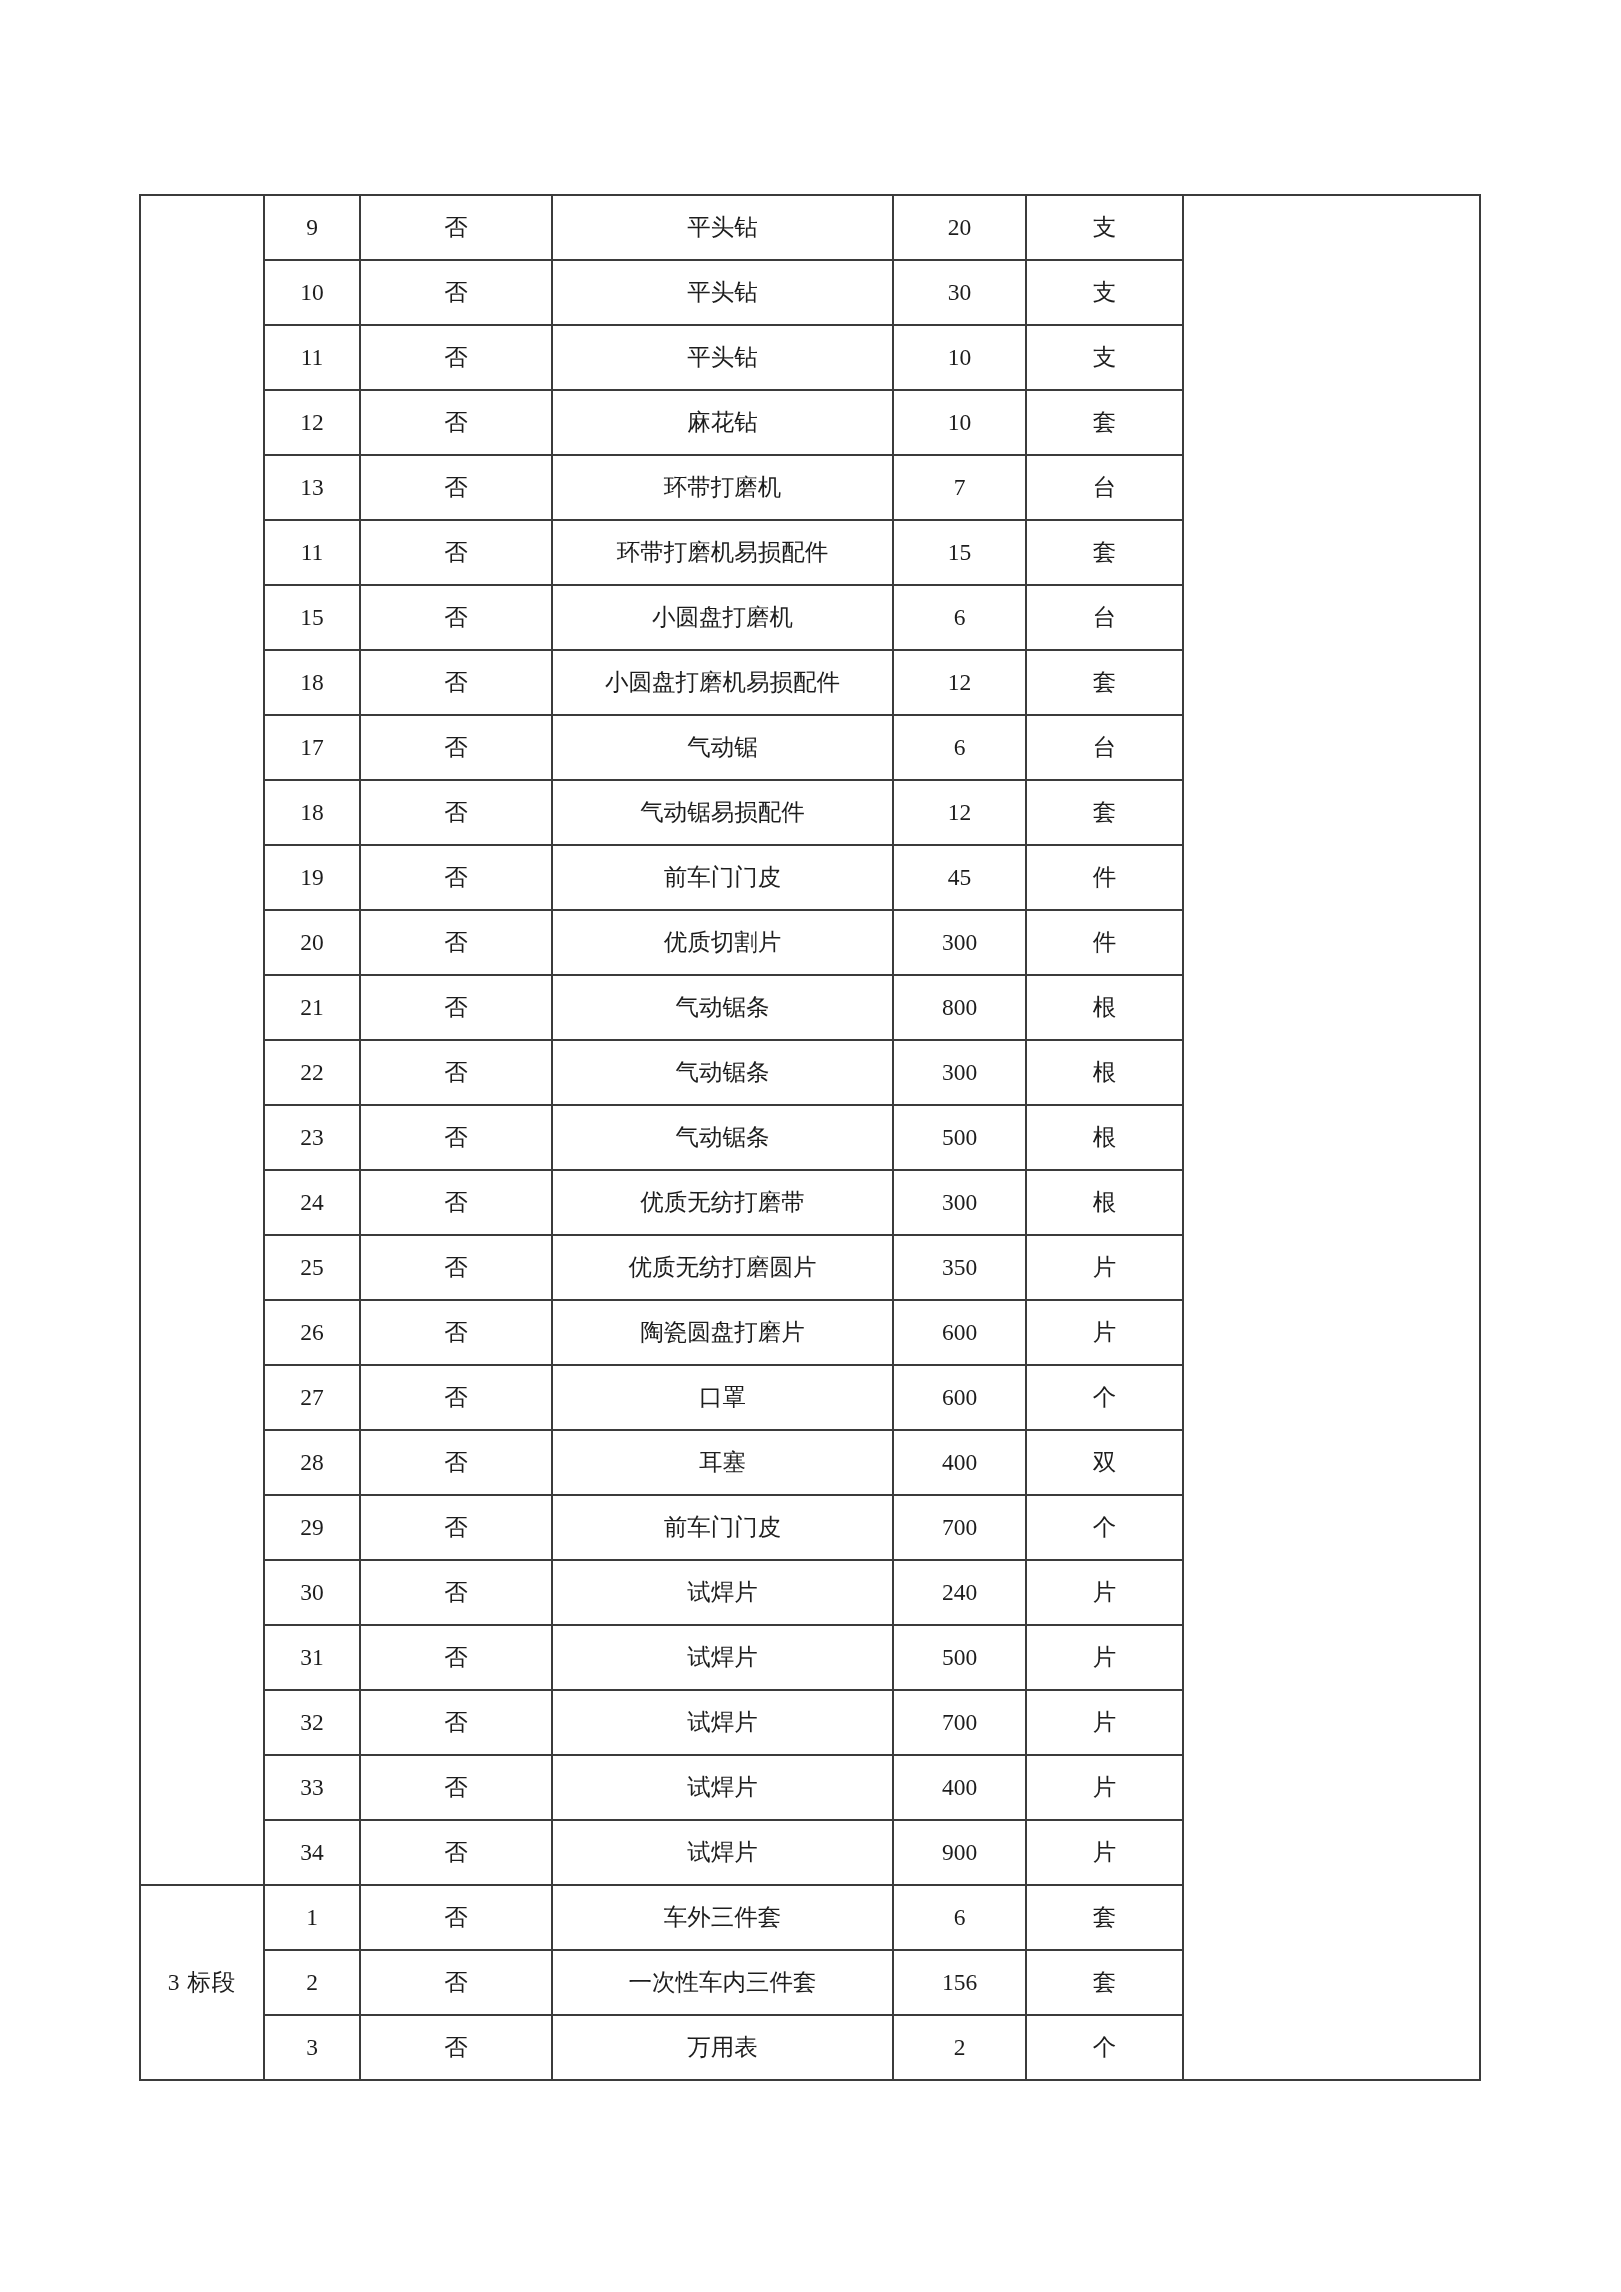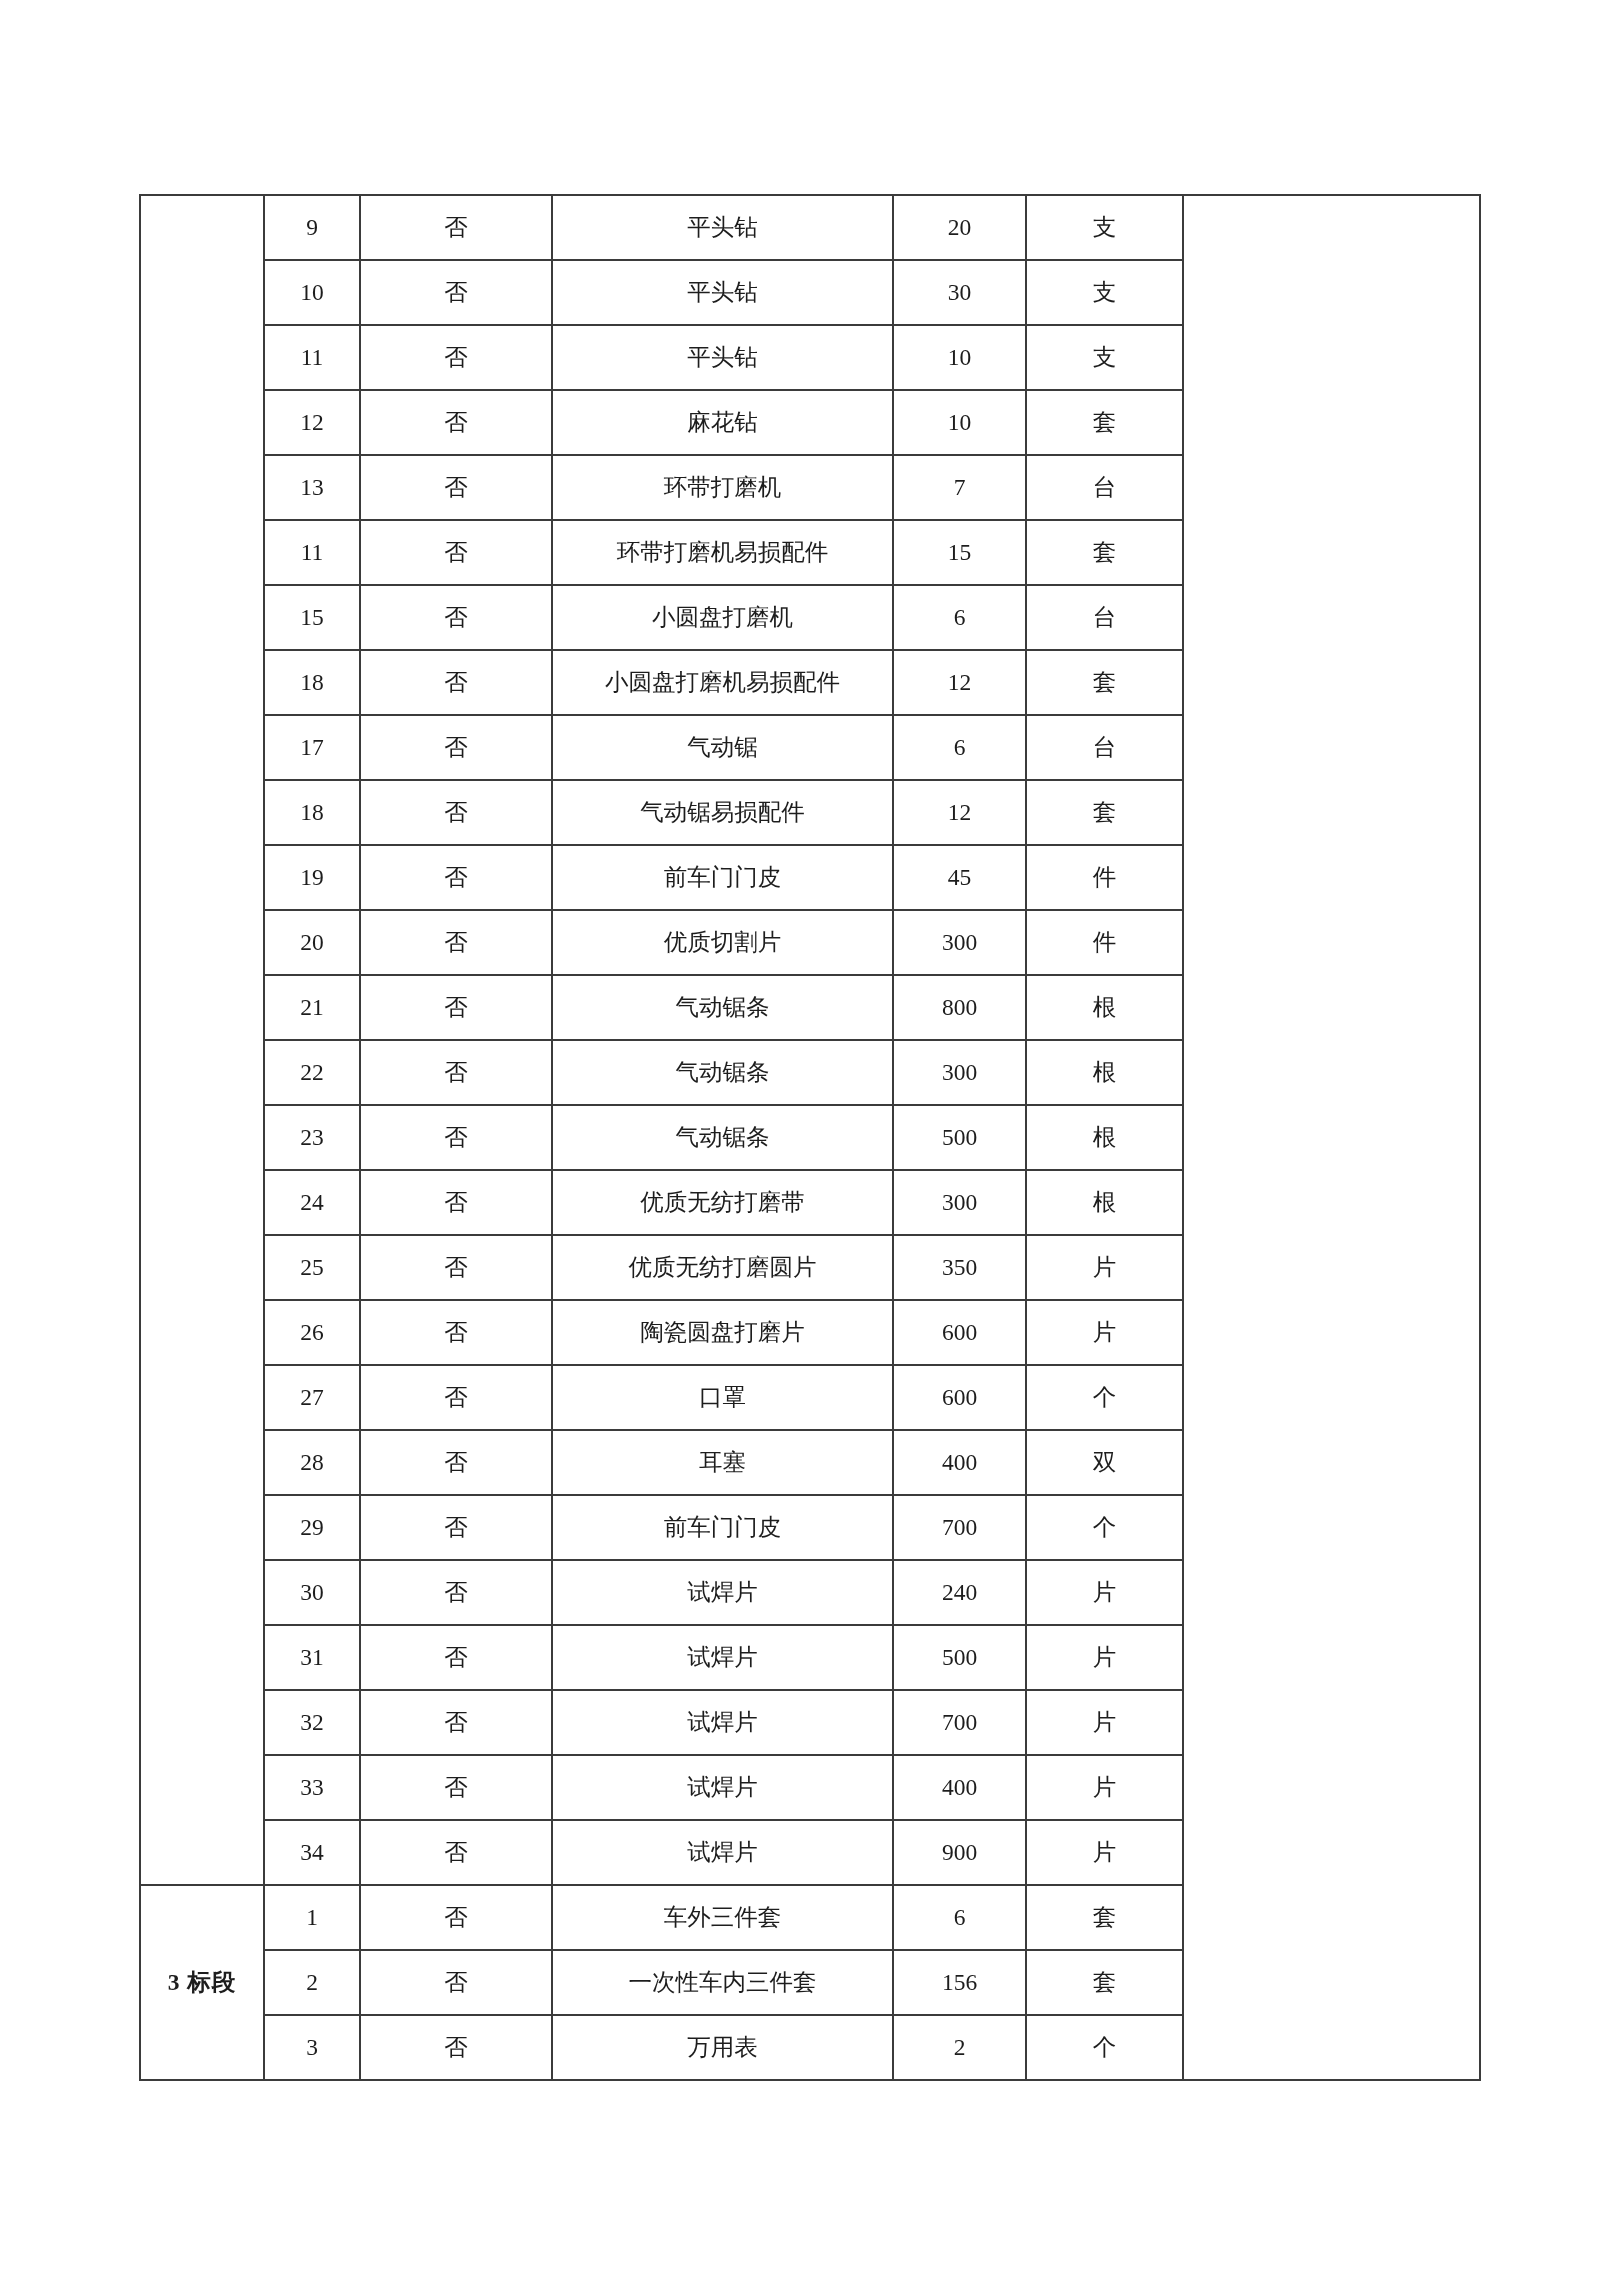--- a/index.html
+++ b/index.html
@@ -33,21 +33,21 @@
     border: 2px solid #3b3b3b;
     text-align: center;
     vertical-align: middle;
     font-size: 23.5px;
     line-height: 1.1;
     padding: 0 3.9px;
     overflow: hidden;
     white-space: nowrap;
   }
   td.label-cell {
-    font-weight: bold;
+    font-weight: normal;
     font-size: 24.5px;
     letter-spacing: 1px;
     white-space: pre;
   }
   td.remarks-cell {
     border-left: 2px solid #3b3b3b;
   }
   tr.section-start > td,
   td.section-start {
     border-top: 2.9px solid #181818 !important;

